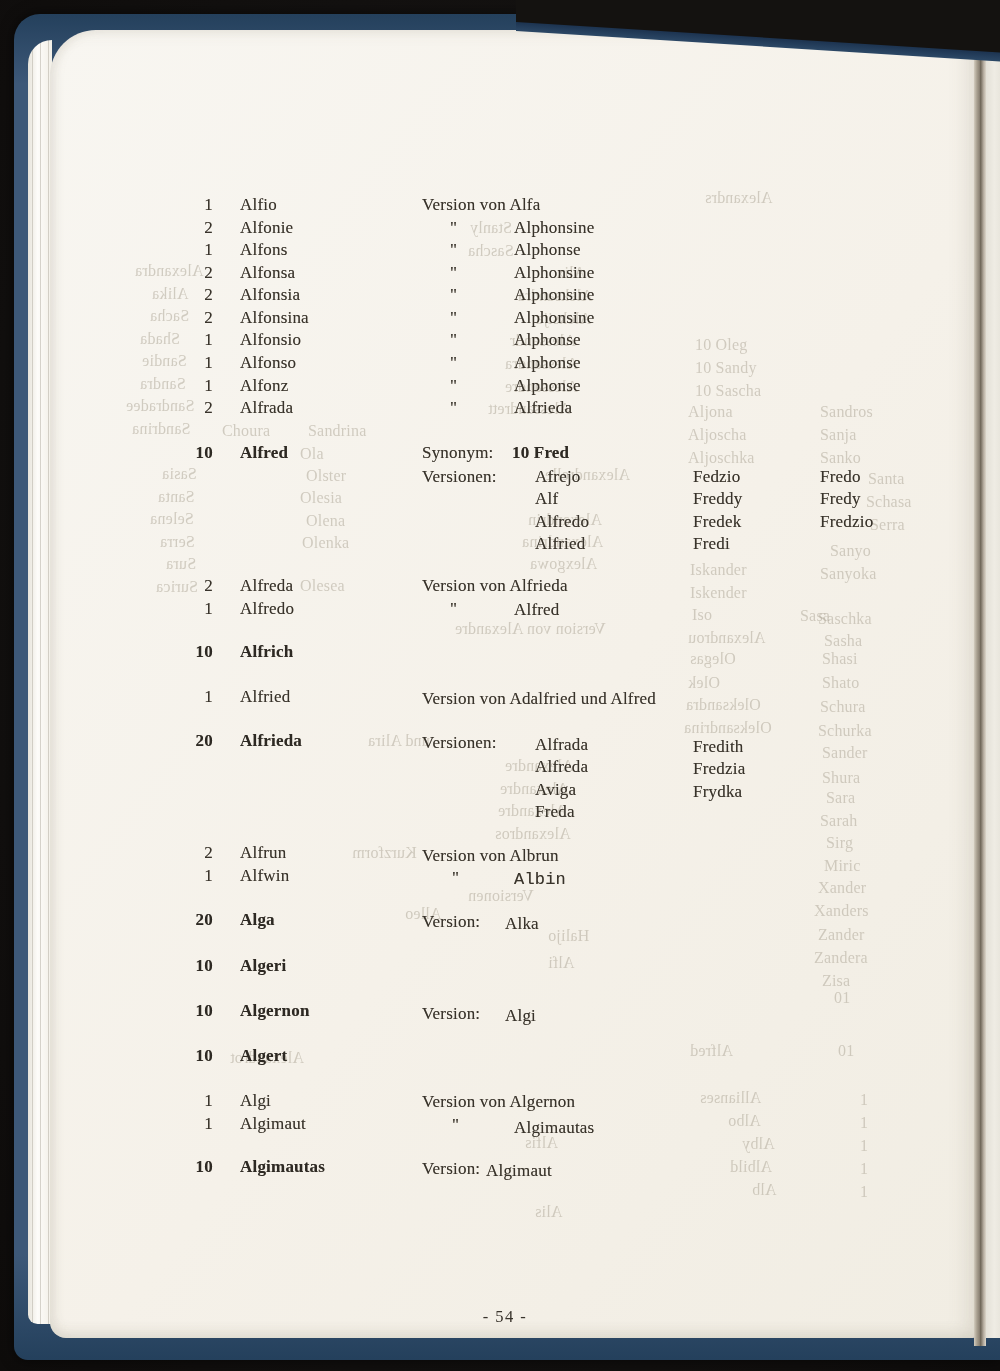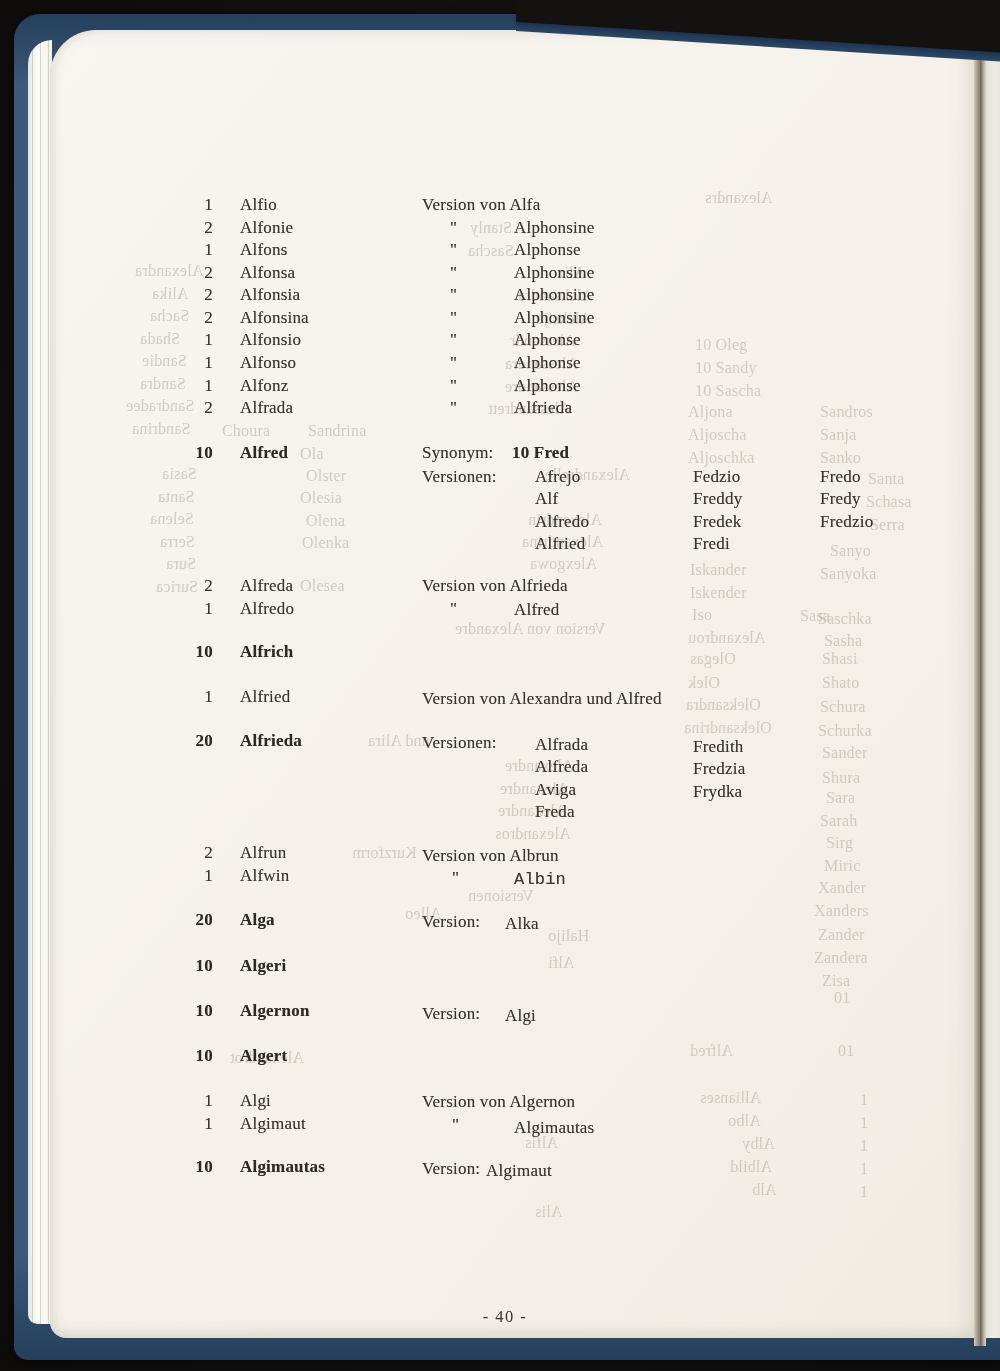--- a/index.html
+++ b/index.html
@@ -251,21 +251,21 @@
       <span class="run" style="left: 240px; top: 577px;">Alfreda</span>
       <span class="run" style="left: 422px; top: 577px;">Version von Alfrieda</span>
       <span class="run r" style="left: 213px; top: 600px;">1</span>
       <span class="run" style="left: 240px; top: 600px;">Alfredo</span>
       <span class="run" style="left: 450px; top: 600px;">"</span>
       <span class="run" style="left: 514px; top: 601px;">Alfred</span>
       <span class="run b r" style="left: 213px; top: 643px;">10</span>
       <span class="run b" style="left: 240px; top: 643px;">Alfrich</span>
       <span class="run r" style="left: 213px; top: 688px;">1</span>
       <span class="run" style="left: 240px; top: 688px;">Alfried</span>
-      <span class="run" style="left: 422px; top: 690px;">Version von Alexandra und Alfred</span>
+      <span class="run" style="left: 422px; top: 690px;">Version von Adalfried und Alfred</span>
       <span class="run b r" style="left: 213px; top: 732px;">20</span>
       <span class="run b" style="left: 240px; top: 732px;">Alfrieda</span>
       <span class="run" style="left: 422px; top: 734px;">Versionen:</span>
       <span class="run" style="left: 535px; top: 736px;">Alfrada</span>
       <span class="run" style="left: 693px; top: 738px;">Fredith</span>
       <span class="run" style="left: 535px; top: 758px;">Alfreda</span>
       <span class="run" style="left: 693px; top: 760px;">Fredzia</span>
       <span class="run" style="left: 535px; top: 781px;">Aviga</span>
       <span class="run" style="left: 693px; top: 783px;">Frydka</span>
       <span class="run" style="left: 535px; top: 803px;">Freda</span>
@@ -293,14 +293,14 @@
       <span class="run" style="left: 422px; top: 1093px;">Version von Algernon</span>
       <span class="run r" style="left: 213px; top: 1115px;">1</span>
       <span class="run" style="left: 240px; top: 1115px;">Algimaut</span>
       <span class="run" style="left: 452px; top: 1116px;">"</span>
       <span class="run" style="left: 514px; top: 1119px;">Algimautas</span>
       <span class="run b r" style="left: 213px; top: 1158px;">10</span>
       <span class="run b" style="left: 240px; top: 1158px;">Algimautas</span>
       <span class="run" style="left: 422px; top: 1160px;">Version:</span>
       <span class="run" style="left: 486px; top: 1162px;">Algimaut</span>
     </div>
-  <div class="pagenum">- 40 -</div>
+  <div class="pagenum">- 54 -</div>
 </div>
 
 </body></html>

